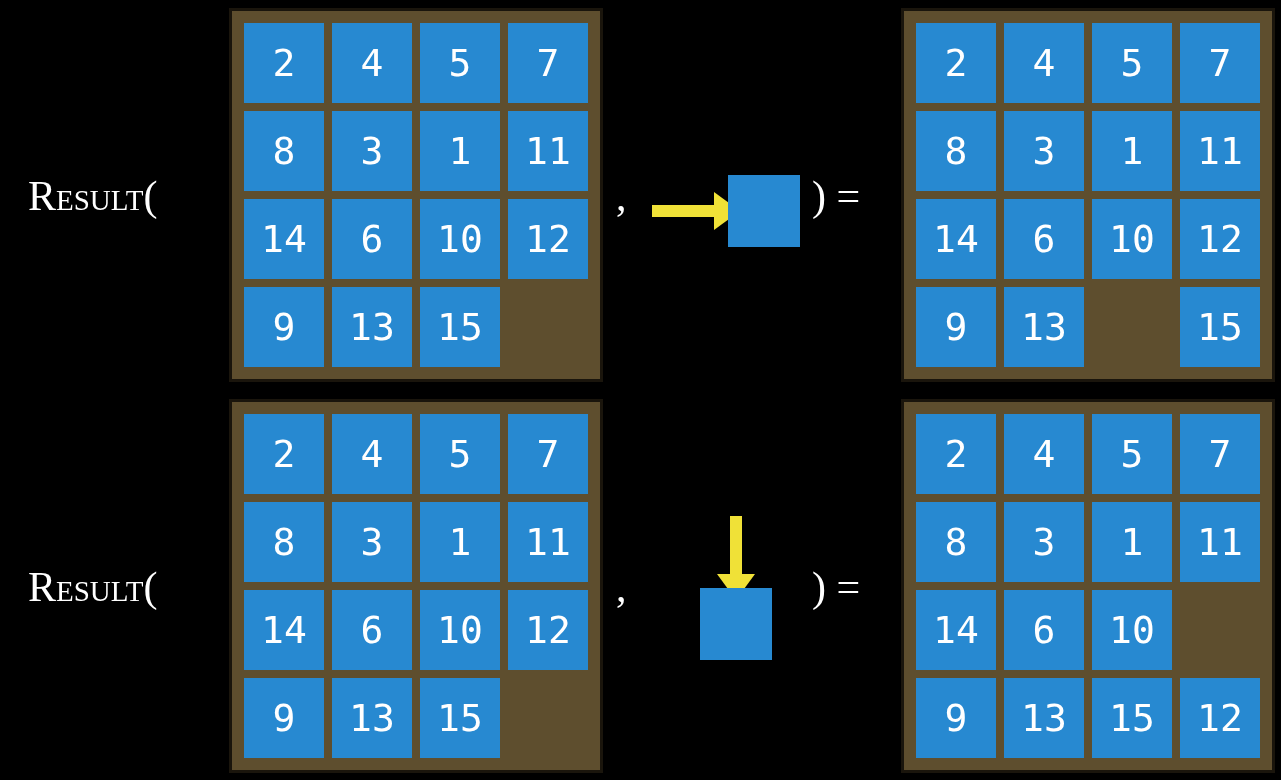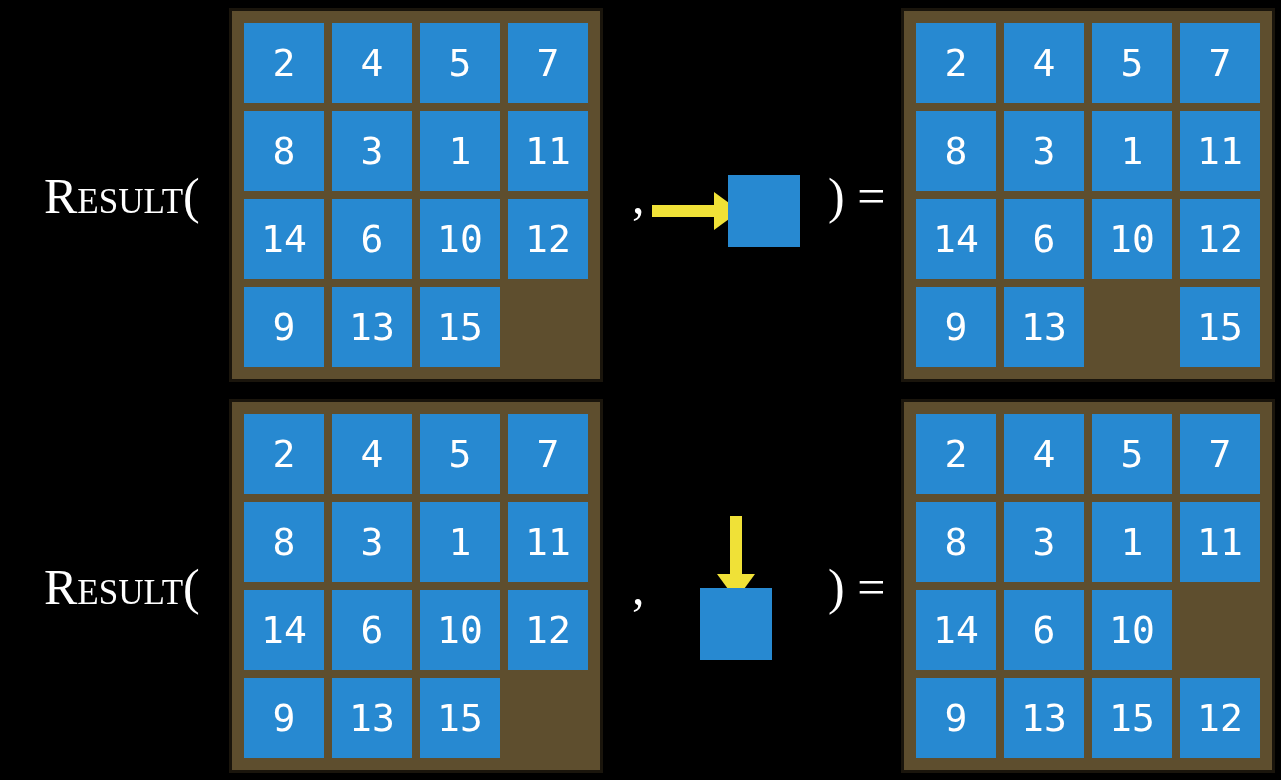--- a/index.html
+++ b/index.html
@@ -18,24 +18,23 @@
     position: relative;
     overflow: hidden;
     font-family: "Liberation Serif", "DejaVu Serif", serif;
   }
   .stage { position: absolute; inset: 0; }
 
   
   .fn-text {
     position: absolute;
     color: var(--text-white);
-    font-size: 50px;
+    font-size: 42px;
     line-height: 60px;
     white-space: pre;
-    margin-left: 16px;
   }
   .smallcaps { font-variant: small-caps; }
 
   
   .board {
     position: absolute;
     width: 374px; height: 374px;
     background: var(--board-bg);
     border: 3px solid var(--board-border);
     padding: 12px;

